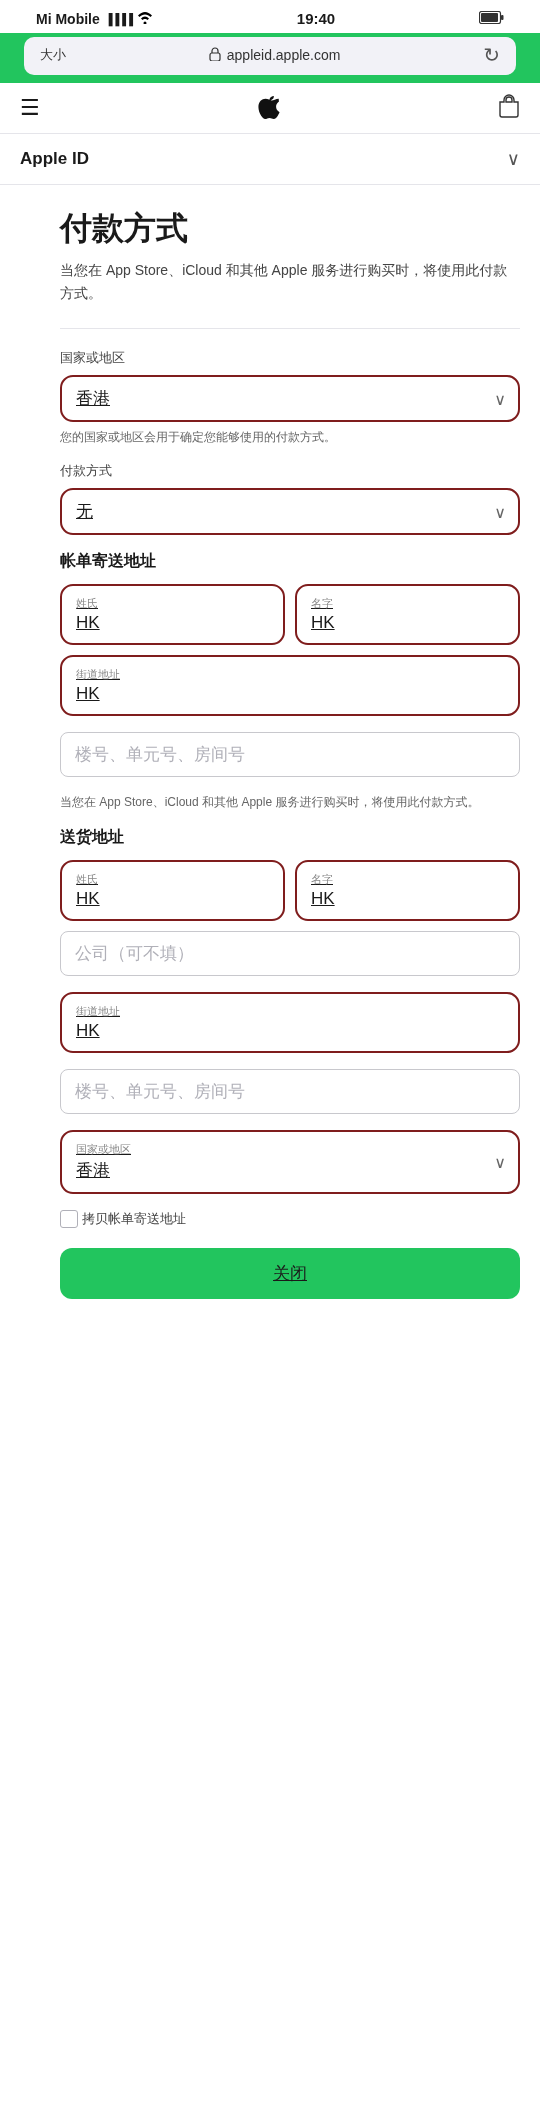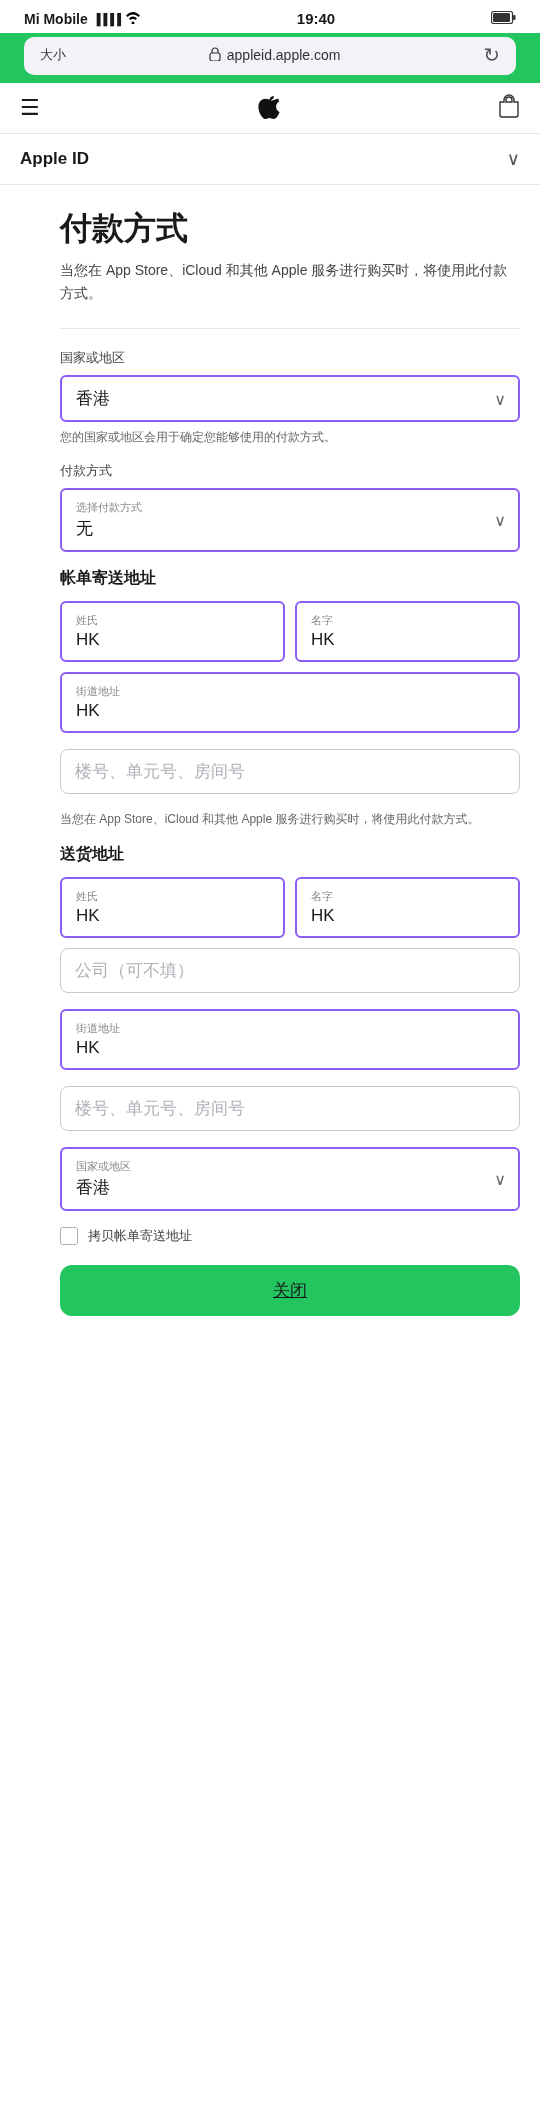--- a/index.html
+++ b/index.html
@@ -10,21 +10,21 @@
       font-family: -apple-system, 'PingFang SC', 'Helvetica Neue', Arial, sans-serif;
       background: #fff;
       color: #1a1a1a;
     }
 
     
     .status-bar {
       display: flex;
       align-items: center;
       justify-content: space-between;
-      padding: 10px 24px 6px;
+      padding: 10px 36px 6px;
       background: #fff;
       font-size: 14px;
       font-weight: 600;
     }
     .status-left { display: flex; align-items: center; gap: 5px; }
     .status-center { font-size: 15px; font-weight: 600; }
     .status-right { display: flex; align-items: center; gap: 4px; }
 
     
     .address-bar {
@@ -103,22 +103,23 @@
 
     .input-wrapper {
       position: relative;
       border: 1px solid #c8c8cd;
       border-radius: 8px;
       padding: 10px 14px;
       background: #fff;
     }
 
     .input-wrapper.highlighted {
-      border: 2px solid #8b5cf6;
-      border-radius: 6px;
+      border: 2px solid #7f1d1d;
+      border-radius: 13px;
+      text-decoration: underline;
     }
 
     .input-label {
       font-size: 11px;
       color: #888;
       display: block;
       margin-bottom: 2px;
     }
 
     .input-value {
@@ -163,21 +164,21 @@
     .section-title {
       font-size: 16px;
       font-weight: 600;
       margin-bottom: 12px;
       margin-top: 8px;
     }
 
     .checkbox-row {
       display: flex;
       align-items: center;
-      gap: 10px;
+      gap: 4px;
       margin-bottom: 20px;
       margin-top: 4px;
     }
     .checkbox-box {
       width: 18px;
       height: 18px;
       border: 1px solid #b0b0b8;
       border-radius: 3px;
       background: #fff;
       flex-shrink: 0;
@@ -289,21 +290,20 @@
       </div>
       <span class="chevron">∨</span>
     </div>
     <p class="sub-desc">您的国家或地区会用于确定您能够使用的付款方式。</p>
   </div>
 
   <div class="form-group">
     <div class="section-label">付款方式</div>
     <div class="select-wrapper">
       <div class="input-wrapper highlighted">
-        <span class="input-label">选择付款方式</span>
         <span class="input-value">无</span>
       </div>
       <span class="chevron">∨</span>
     </div>
   </div>
 
   <div class="form-group">
     <div class="section-title">帐单寄送地址</div>
 
     <div class="row-inputs">

